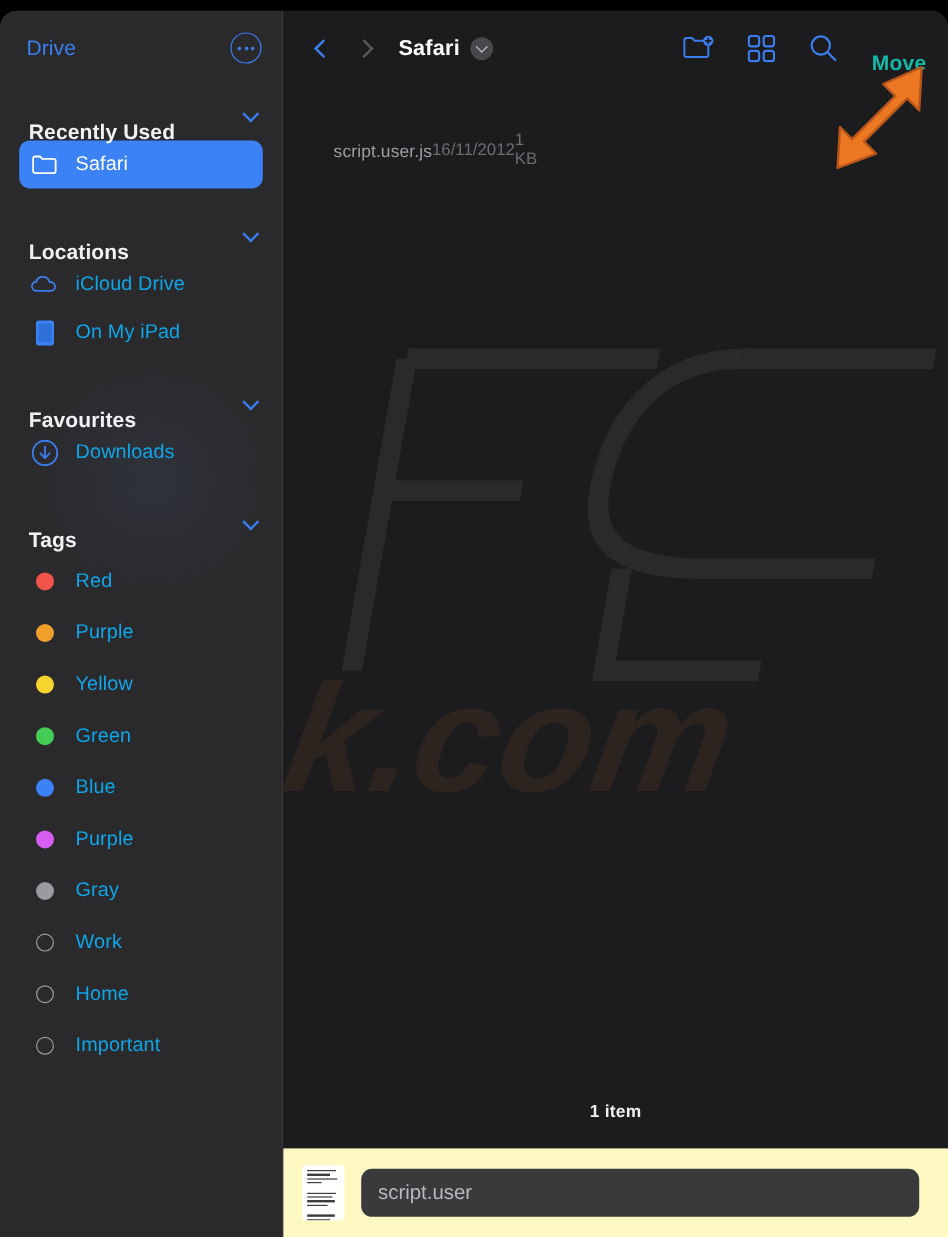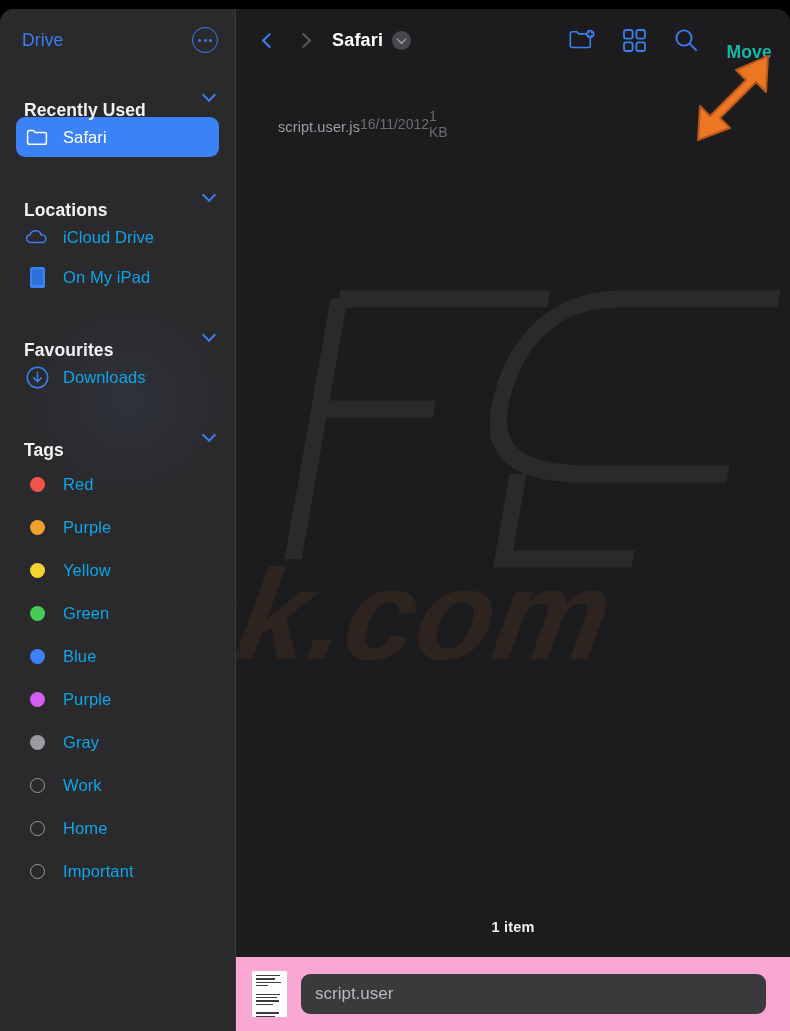--- a/index.html
+++ b/index.html
@@ -320,21 +320,21 @@
     color: #f0f0f2;
     padding-bottom: 22px;
     letter-spacing: 0.2px;
     flex: 0 0 auto;
   }
 
   .name-bar {
     position: relative;
     z-index: 3;
     flex: 0 0 74px;
-    background: #f9a8d4;
+    background: #fef9c3;
     display: flex;
     align-items: center;
     gap: 14px;
     padding: 0 24px 0 16px;
   }
 
   .mini-doc {
     width: 35px; height: 46px;
     background: #ffffff;
     border-radius: 1.5px;

